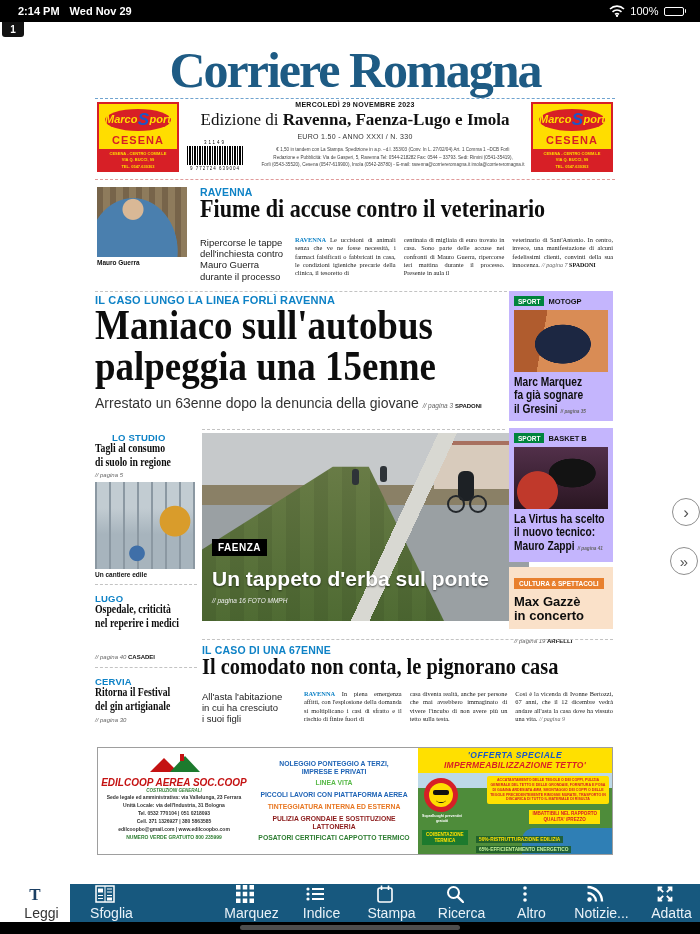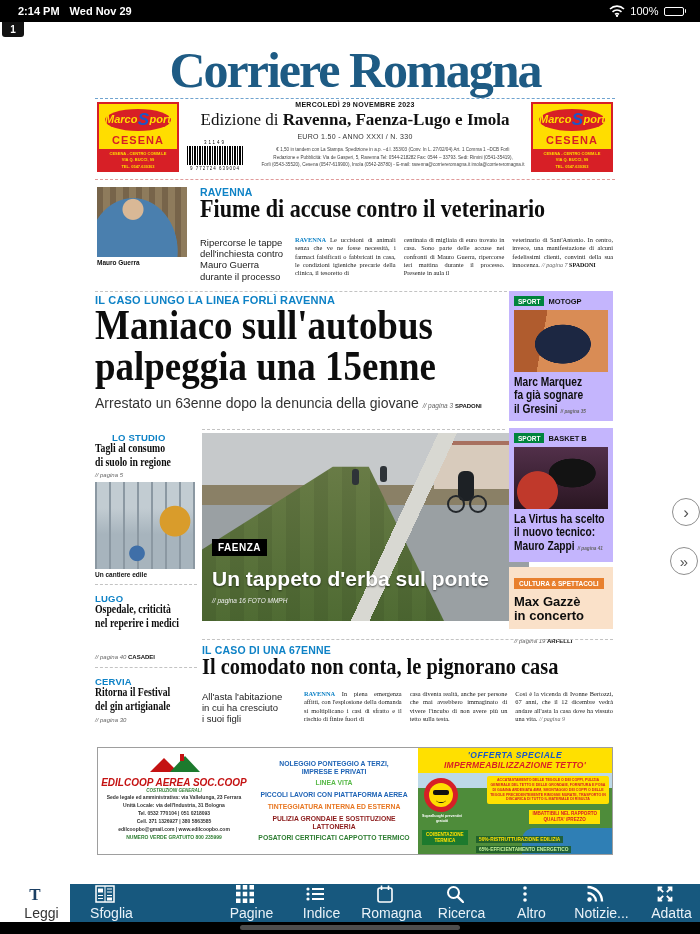--- a/index.html
+++ b/index.html
@@ -473,21 +473,21 @@
             <rect x="6.75" y="0" width="4.5" height="4.5"></rect>
             <rect x="13.5" y="0" width="4.5" height="4.5"></rect>
             <rect x="0" y="6.75" width="4.5" height="4.5"></rect>
             <rect x="6.75" y="6.75" width="4.5" height="4.5"></rect>
             <rect x="13.5" y="6.75" width="4.5" height="4.5"></rect>
             <rect x="0" y="13.5" width="4.5" height="4.5"></rect>
             <rect x="6.75" y="13.5" width="4.5" height="4.5"></rect>
             <rect x="13.5" y="13.5" width="4.5" height="4.5"></rect>
           </svg>
       </span>
-      <span class="tb-label">Pagine</span>
+      <span class="tb-label">Marquez</span>
     </div>
     <div class="tb-item">
       <span class="tb-icon">
         <svg width="18" height="14" viewBox="0 0 18 14">
             <circle cx="2" cy="2" r="1.6" fill="#fff"></circle>
             <rect x="6" y="1" width="12" height="2" fill="#fff"></rect>
             <circle cx="2" cy="7" r="1.6" fill="#fff"></circle>
             <rect x="6" y="6" width="12" height="2" fill="#fff"></rect>
             <circle cx="2" cy="12" r="1.6" fill="#fff"></circle>
             <rect x="6" y="11" width="12" height="2" fill="#fff"></rect>
@@ -496,21 +496,21 @@
       <span class="tb-label">Indice</span>
     </div>
     <div class="tb-item">
       <span class="tb-icon">
         <svg width="16" height="18" viewBox="0 0 16 18">
             <rect x="1" y="3" width="14" height="14" rx="2" fill="none" stroke="#fff" stroke-width="1.6"></rect>
             <line x1="4.5" y1="0.5" x2="4.5" y2="5" stroke="#fff" stroke-width="1.6"></line>
             <line x1="11.5" y1="0.5" x2="11.5" y2="5" stroke="#fff" stroke-width="1.6"></line>
           </svg>
       </span>
-      <span class="tb-label">Romagna</span>
+      <span class="tb-label">Stampa</span>
     </div>
     <div class="tb-item">
       <span class="tb-icon">
         <svg width="18" height="18" viewBox="0 0 18 18">
             <circle cx="7.5" cy="7.5" r="5.5" fill="none" stroke="#fff" stroke-width="2"></circle>
             <line x1="11.8" y1="11.8" x2="17" y2="17" stroke="#fff" stroke-width="2.4" stroke-linecap="round"></line>
           </svg>
       </span>
       <span class="tb-label">Ricerca</span>
     </div>

